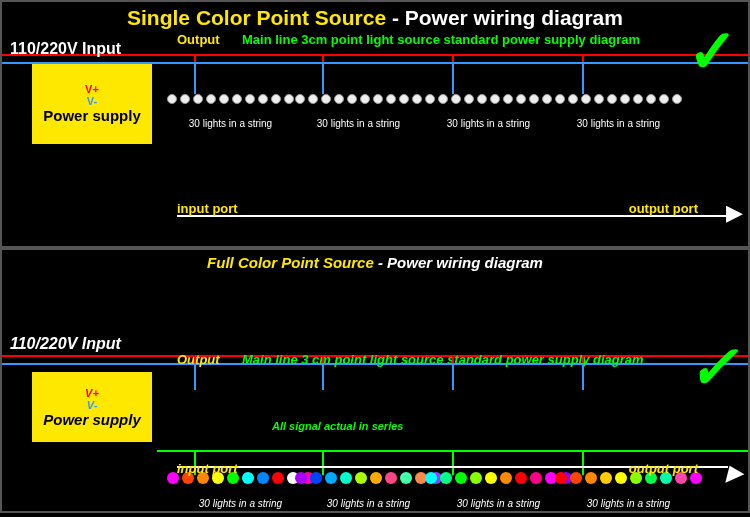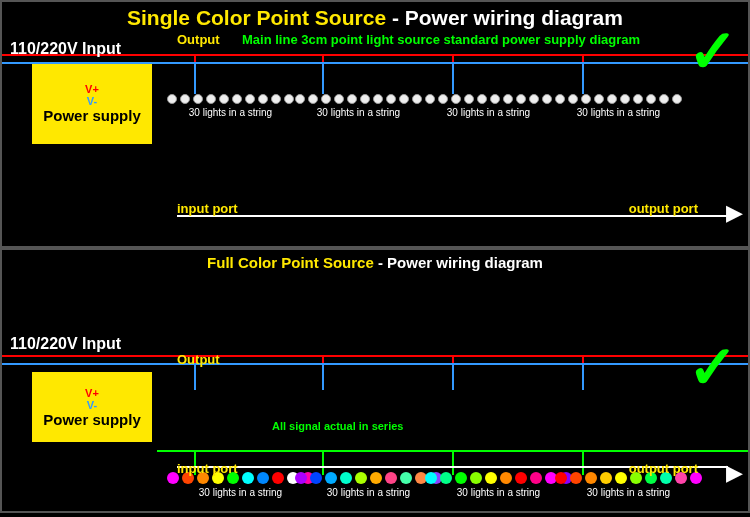--- a/index.html
+++ b/index.html
@@ -129,21 +129,21 @@
       height: 10px;
       border-radius: 50%;
       background: #eee;
       border: 1px solid #999;
     }
 
     .string-label {
       color: #fff;
       font-size: 10px;
       text-align: center;
-      margin-top: 3px;
+      margin-top: 14px;
     }
 
     .check-mark {
       position: absolute;
       right: 10px;
       top: 20px;
       color: #00FF00;
       font-size: 60px;
       font-weight: bold;
       line-height: 1;
@@ -444,36 +444,37 @@
     <div class="string-label">30 lights in a string</div>
   </div>
 
   <div class="arrow-line-top"></div>
   <div class="input-port-label-top">input port</div>
   <div class="output-port-label-top">output port</div>
   <div class="arrow-right-top">▶</div>
 
 </div>
 
-<div class="diagram-section section-bottom" style="position:relative;">
+<div class="diagram-section section-bottom" style="position:relative;font-style:italic;">
 
   <div class="bottom-title">
     <span class="yellow">Full Color Point Source</span>
     <span class="white"> - Power wiring diagram</span>
   </div>
 
 
   <div class="bottom-red-line" style="top:105px;left:0;right:0;"></div>
 
   <div class="bottom-blue-line" style="top:113px;left:0;right:0;"></div>
 
   <div style="position:absolute;top:200px;left:155px;right:0;height:2px;background:#00FF00;"></div>
 
   <div class="bottom-input-label">110/220V Input</div>
   <div class="bottom-output-label">Output</div>
+  <div class="bottom-main-line-label">Main line 3 cm point light source standard power supply diagram</div>
 
   <div class="power-supply-box-bottom">
     <span class="vplus" style="color:red;font-size:11px;font-weight:bold;">V+</span>
     <span class="vminus" style="color:#3399ff;font-size:11px;font-weight:bold;">V-</span>
     <span class="label" style="color:#000;font-size:15px;font-weight:bold;text-align:center;">Power supply</span>
   </div>
 
 
   <div class="all-signal-label">All signal actual in series</div>
 

